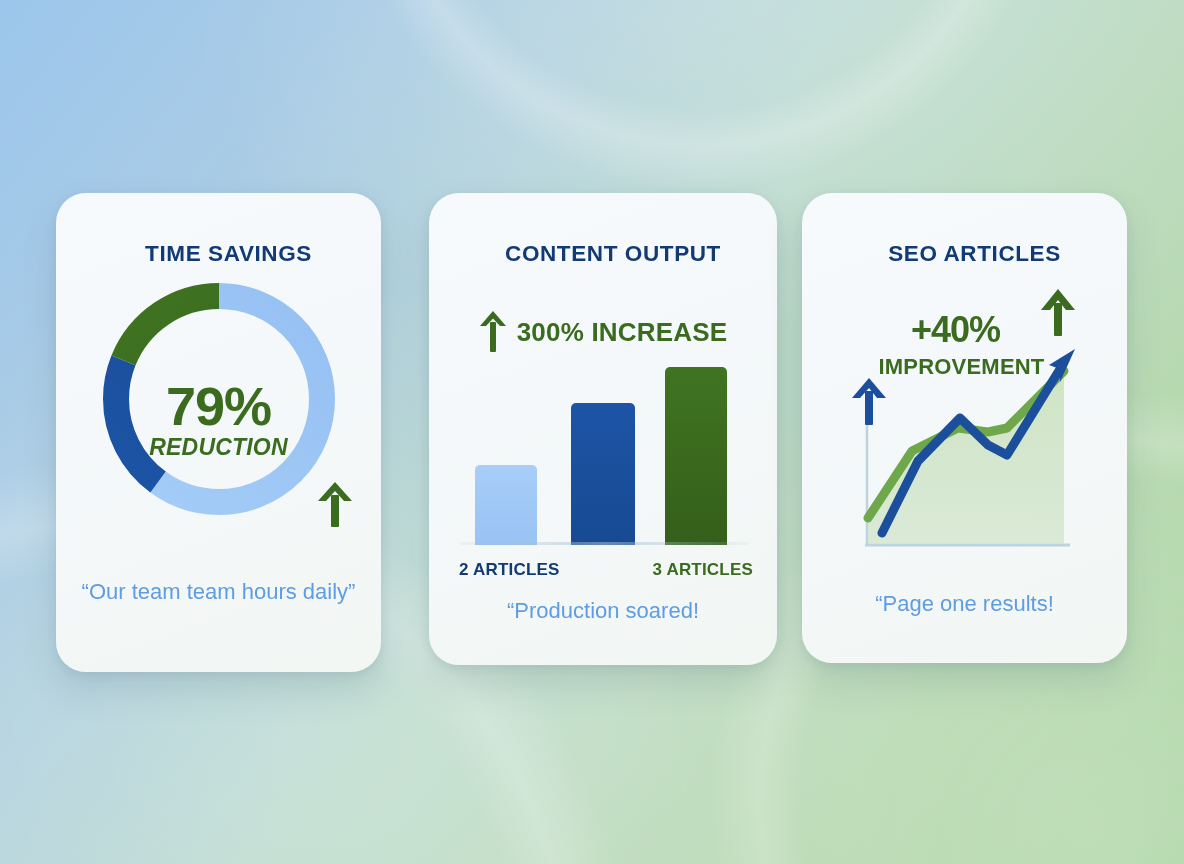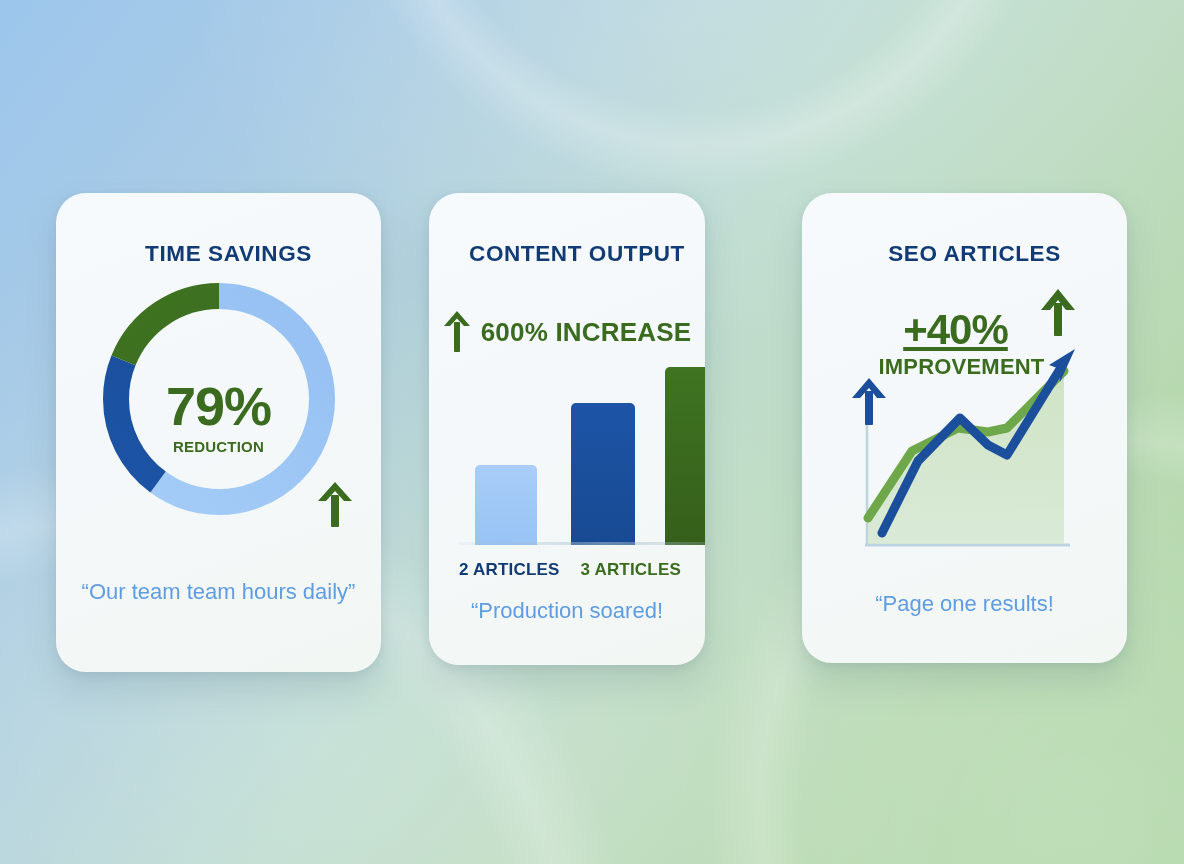--- a/index.html
+++ b/index.html
@@ -49,21 +49,21 @@
 
   
   .card{
     position:absolute;
     background:linear-gradient(160deg,#f6fafc 0%,#f4f8fa 45%,#f2f7f4 100%);
     border-radius:30px;
     box-shadow:0 18px 34px rgba(70,100,120,.17), 0 3px 10px rgba(70,100,120,.10);
     overflow:hidden;
   }
   #card-1{left:56px;top:193px;width:325px;height:479px;}
-  #card-2{left:429px;top:193px;width:276px;height:472px;text-decoration:underline;}
+  #card-2{left:429px;top:193px;width:348px;height:472px;text-decoration:underline;}
   #card-3{left:802px;top:193px;width:325px;height:470px;}
 
   .card-title{
     position:absolute;left:0;right:0;
     text-align:center;
     color:#123a74;
     font-weight:bold;
     font-size:22.5px;
     letter-spacing:.6px;
     margin-left:20px;
@@ -83,21 +83,21 @@
   #donut-wrap{position:absolute;left:0;top:90px;width:100%;height:270px;}
   #donut-svg{position:absolute;left:50%;top:0;transform:translateX(-50%);}
   .donut-center{
     position:absolute;left:50%;top:137px;transform:translate(-50%,-50%);
     text-align:center;width:190px;
   }
   .donut-big{
     color:#3a6b1e;font-size:54px;font-weight:bold;line-height:54px;letter-spacing:-1px;
   }
   .donut-sub{
-    color:#3a6b1e;font-size:15px;font-weight:bold;line-height:28px;letter-spacing:.2px;
+    color:#3a6b1e;font-size:23px;font-weight:bold;line-height:28px;letter-spacing:.2px;font-style:italic;
   }
   #card1-arrow{position:absolute;left:258px;top:288px;}
 
   
   #bars-head{
     position:absolute;top:118px;left:0;right:0;
     display:flex;align-items:center;justify-content:center;gap:10px;
   }
   #bars-head .txt{
     color:#3a6b1e;font-size:26px;font-weight:bold;letter-spacing:.2px;
@@ -111,23 +111,22 @@
   #bars-box{position:absolute;left:34px;top:260px;width:262px;height:92px;}
   .bar-labels{
     position:absolute;left:24px;right:10px;top:360px;
     display:flex;justify-content:space-between;
     font-size:17px;font-weight:bold;letter-spacing:.2px;align-items:flex-end;
   }
 
   
   #line-head{position:absolute;left:0;right:0;top:115px;text-align:center;}
   #line-big{
-    color:#3a6b1e;font-size:42px;font-weight:bold;line-height:44px;letter-spacing:-1px;
+    color:#3a6b1e;font-size:36px;font-weight:bold;line-height:44px;letter-spacing:-1px;
     margin-left:-18px;
-    text-decoration:underline;
   }
   #line-sub{
     color:#3a6b1e;font-size:22px;font-weight:bold;line-height:26px;letter-spacing:.2px;
     margin-top:2px;margin-left:-6px;
   }
   #line-svg{position:absolute;left:0;top:0;}
 </style>
 </head>
 <body>
 
@@ -191,21 +190,21 @@
 
   <div class="card-title">CONTENT OUTPUT</div>
 
   <div id="bars-head">
     <svg width="28" height="42" viewBox="0 0 28 42">
       <g fill="#3a6b1e">
         <rect x="11" y="11" width="6" height="30" rx="1"></rect>
         <path d="M14 0 L27 15 L21 15 L14 7.5 L7 15 L1 15 Z"></path>
       </g>
     </svg>
-    <span class="txt">600% INCREASE</span>
+    <span class="txt">300% INCREASE</span>
   </div>
 
   <div id="bars-area">
     <div id="bars-box" style="top:174px;height:178px;">
       <div class="bar" style="left:12px;width:62px;height:80px;background:linear-gradient(180deg,#a8cdf8,#98c3f4);"></div>
       <div class="bar" style="left:108px;width:64px;height:142px;background:linear-gradient(180deg,#1d54a6,#174a92);"></div>
       <div class="bar" style="left:202px;width:62px;height:178px;background:linear-gradient(180deg,#3f7421,#355f1b);"></div>
       <div id="bar-baseline" style="left:-4px;width:290px;"></div>
     </div>
 

